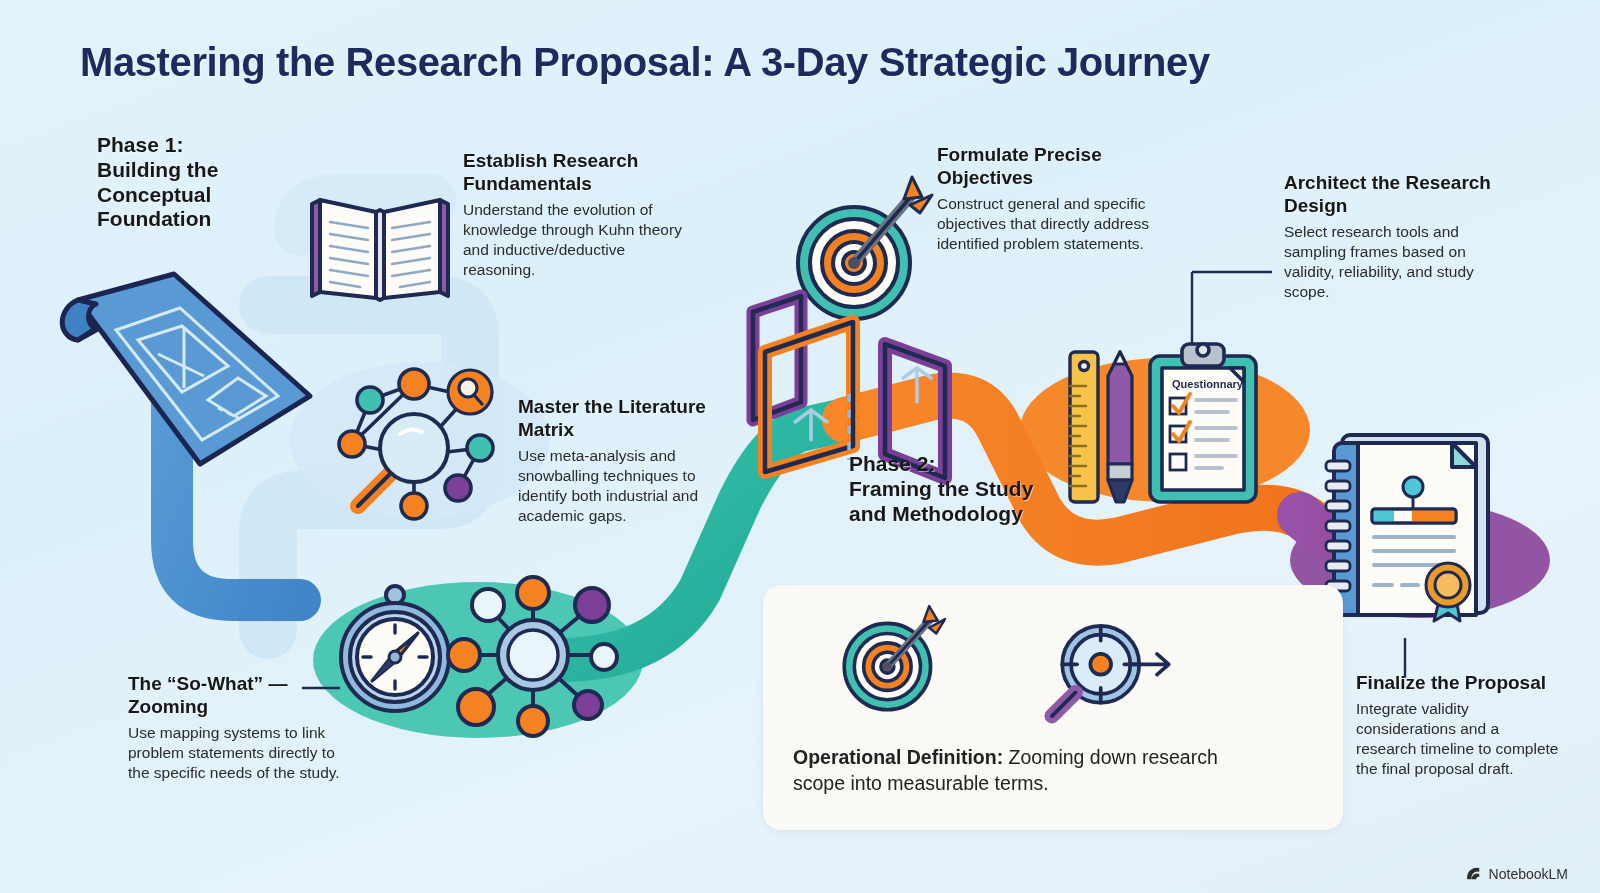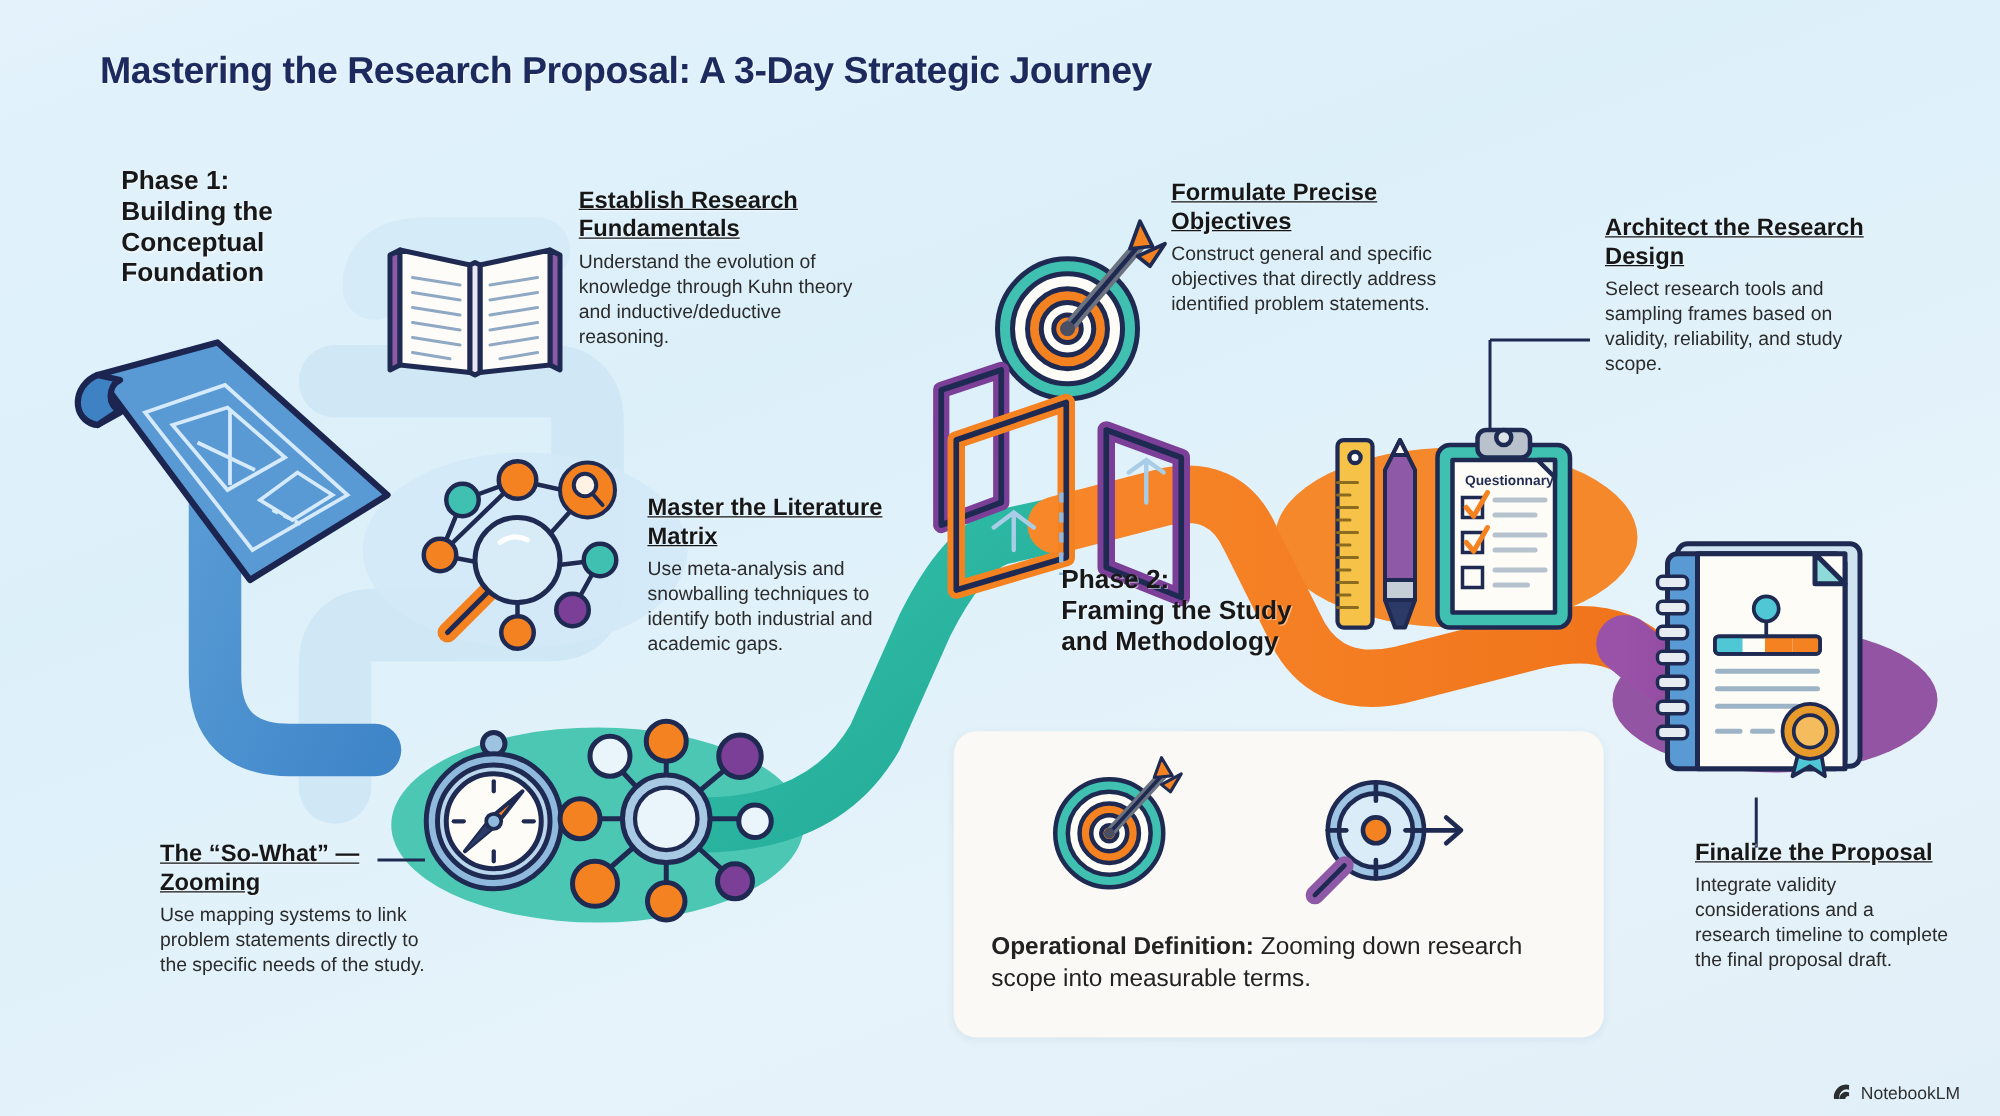--- a/index.html
+++ b/index.html
@@ -14,58 +14,57 @@
     background: linear-gradient(160deg, #e3f2fb 0%, #dcf0fa 35%, #e6f3fa 70%, #e1eff8 100%);
   }
   #pathlayer {
     position: absolute; inset: 0;
     width: 1600px; height: 893px;
   }
   .txt { position: absolute; }
   #title {
     left: 80px; top: 40px;
     width: 1450px;
-    font-size: 30px;
+    font-size: 40px;
     font-weight: bold;
     letter-spacing: -0.4px;
     color: #1c2a5e;
     text-shadow: 1px 1px 0 rgba(255,255,255,0.65);
     font-family: "Liberation Sans", sans-serif;
   }
   .block { position: absolute; }
   .phase-label {
     font-size: 21px; font-weight: bold; line-height: 1.18;
     color: #181818;
     text-shadow: 1px 1px 0 rgba(255,255,255,0.5);
     margin-left: 35px;
   }
   .blk-head {
     font-size: 19px; font-weight: bold; line-height: 1.2;
     color: #171717; margin-bottom: 4px;
     text-shadow: 1px 1px 0 rgba(255,255,255,0.45);
-    text-decoration: underline;
   }
   .blk-body {
     font-size: 15.5px; line-height: 1.3;
     color: #2b2b2b;
   }
   
   #phase1 { left: 62px;  top: 133px; width: 240px; }
   #b-fundamentals { left: 463px; top: 150px; width: 230px; }
   #b-literature   { left: 518px; top: 396px; width: 212px; }
   #b-sowhat       { left: 128px; top: 673px; width: 215px; }
   #phase2 { left: 814px; top: 452px; width: 260px; }
   #b-objectives   { left: 937px; top: 144px; width: 215px; }
   #b-architect    { left: 1284px; top: 172px; width: 212px; }
   #b-finalize     { left: 1356px; top: 672px; width: 205px; }
 
   #callout {
     position: absolute;
     left: 763px; top: 585px;
-    width: 520px; height: 245px;
+    width: 580px; height: 245px;
     background: #faf9f6;
     border-radius: 18px;
     box-shadow: 0 2px 7px rgba(40,60,90,0.07);
   }
   #callout-icons {
     position: absolute; left: 0; top: 18px; width: 520px; height: 130px;
   }
   #callout-text {
     position: absolute; left: 30px; top: 160px; width: 465px;
     font-size: 19.5px; line-height: 1.32; color: #222;

